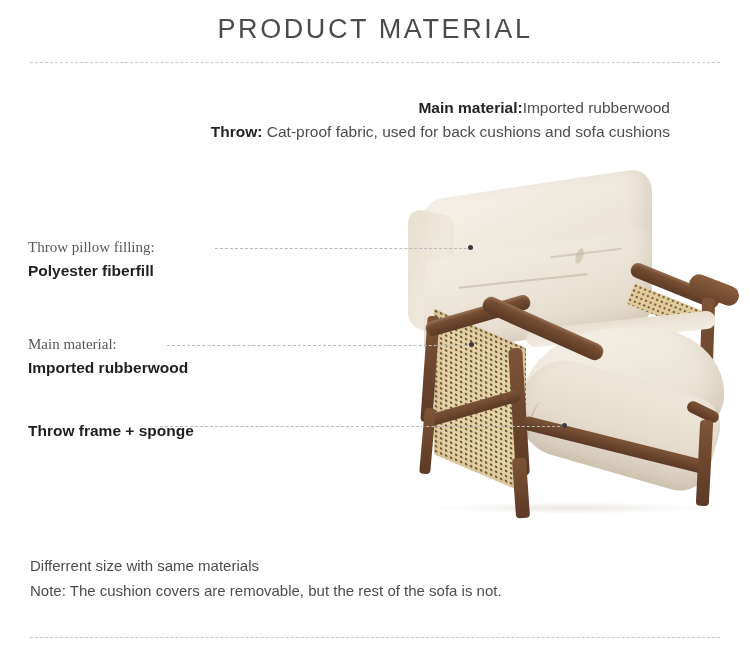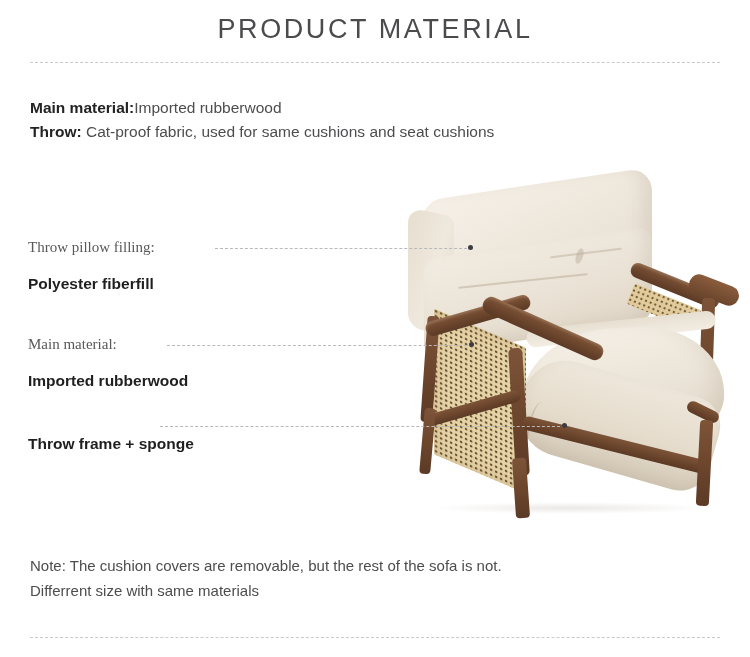--- a/index.html
+++ b/index.html
@@ -50,21 +50,21 @@
   
   .intro {
     position: absolute;
     left: 30px;
     top: 96px;
     width: 640px;
     font-size: 15.5px;
     line-height: 24px;
     color: #4d4d4f;
   }
-  .intro .row { white-space: nowrap; }
+  .intro .row { white-space: nowrap; text-align: right; }
   .intro b {
     font-weight: 700;
     color: #232323;
   }
 
   
   .callout {
     position: absolute;
     left: 28px;
   }
@@ -73,21 +73,21 @@
     color: #58585a;
     line-height: 18px;
     white-space: nowrap;
     font-family: Liberation Serif, serif;
   }
   .callout .value {
     font-size: 15.5px;
     font-weight: 700;
     color: #1f1f1f;
     line-height: 22px;
-    margin-top: 17px;
+    margin-top: 4px;
     white-space: nowrap;
   }
 
   .leader {
     position: absolute;
     height: 0;
     border-top: 1px dashed #b9b9bb;
   }
   .leader-dot {
     position: absolute;
@@ -319,21 +319,21 @@
 <body>
 
 <div class="page">
 
   <div class="title">PRODUCT MATERIAL</div>
 
   <div class="rule rule-top"></div>
 
   <div class="intro">
     <div class="row"><b>Main material:</b><span>Imported rubberwood</span></div>
-    <div class="row"><b>Throw:</b><span> Cat-proof fabric, used for same cushions and seat cushions</span></div>
+    <div class="row"><b>Throw:</b><span> Cat-proof fabric, used for back cushions and sofa cushions</span></div>
   </div>
 
   <div class="chair">
     <div class="chair-shadow"></div>
 
     <div class="back-cushion"></div>
     <div class="back-left-wing"></div>
     <div class="back-cushion-2"></div>
     <div class="tuft-seam-a"></div>
     <div class="tuft-seam-b"></div>
@@ -376,19 +376,19 @@
     <div class="value">Imported rubberwood</div>
   </div>
 
   <div class="leader" style="left:160px; top:426px; width:405px;"></div>
   <div class="leader-dot" style="left:562px; top:423px;"></div>
   <div class="callout" style="top:416px;">
     <div class="value">Throw frame + sponge</div>
   </div>
 
   <div class="note">
+    <div>Differrent size with same materials</div>
     <div>Note: The cushion covers are removable, but the rest of the sofa is not.</div>
-    <div>Differrent size with same materials</div>
   </div>
 
   <div class="rule rule-bottom"></div>
 
 </div>
 
 </body></html>

